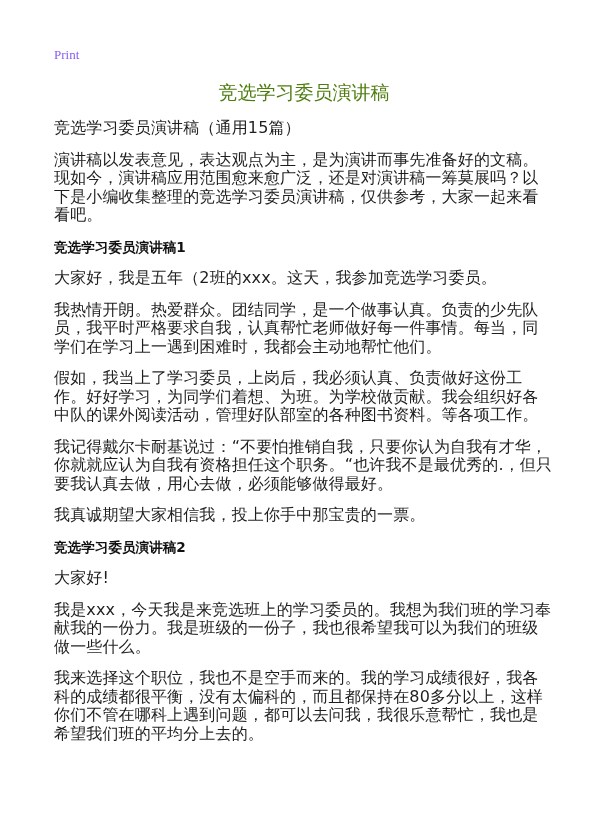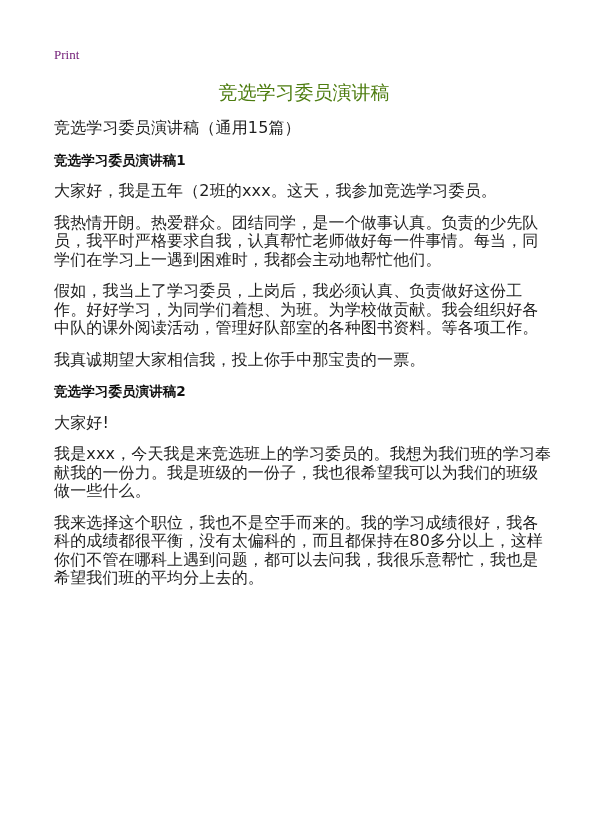--- a/index.html
+++ b/index.html
@@ -5,21 +5,21 @@
   html, body { margin: 0; padding: 0; background: #ffffff; }
   body {
     width: 600px; height: 828px; overflow: hidden;
     font-family: "DejaVu Serif", "Liberation Serif", serif;
     color: #1a1a1a;
     position: relative;
   }
   .page { position: absolute; left: 54px; top: 0; width: 500px; }
   .print-link {
     position: absolute; top: 47px; left: 0;
-    font-family: "Liberation Serif", serif; font-size: 13px; color: #701a75;
+    font-family: "Liberation Serif", serif; font-size: 13px; color: #8b5cf6;
   }
   .doc-title {
     position: absolute; top: 80px; left: 0; width: 500px;
     text-align: center; font-family: "DejaVu Sans", sans-serif;
     font-size: 19px; font-weight: normal; margin: 0; color: #4d7c0f;
   }
   .content { position: absolute; top: 119px; left: 0; width: 500px; }
   .content p {
     margin: 0 0 13px 0; font-family: "DejaVu Sans", sans-serif;
     font-size: 16px; line-height: 18.5px; letter-spacing: 0.15px; color: #1e1e1e;
@@ -31,25 +31,27 @@
 </style>
 </head>
 <body>
 
 <div class="page">
   <span class="print-link">Print</span>
   <h1 class="doc-title">竞选学习委员演讲稿</h1>
 
   <div class="content">
     <p>竞选学习委员演讲稿（通用15篇）</p>
+    <p>演讲稿以发表意见，表达观点为主，是为演讲而事先准备好的文稿。现如今，演讲稿应用范围愈来愈广泛，还是对演讲稿一筹莫展吗？以下是小编收集整理的竞选学习委员演讲稿，仅供参考，大家一起来看看吧。</p>
 
     <h2>竞选学习委员演讲稿1</h2>
     <p>大家好，我是五年（2班的xxx。这天，我参加竞选学习委员。</p>
     <p>我热情开朗。热爱群众。团结同学，是一个做事认真。负责的少先队员，我平时严格要求自我，认真帮忙老师做好每一件事情。每当，同学们在学习上一遇到困难时，我都会主动地帮忙他们。</p>
     <p>假如，我当上了学习委员，上岗后，我必须认真、负责做好这份工作。好好学习，为同学们着想、为班。为学校做贡献。我会组织好各中队的课外阅读活动，管理好队部室的各种图书资料。等各项工作。</p>
+    <p>我记得戴尔卡耐基说过：“不要怕推销自我，只要你认为自我有才华，你就就应认为自我有资格担任这个职务。“也许我不是最优秀的.，但只要我认真去做，用心去做，必须能够做得最好。</p>
     <p>我真诚期望大家相信我，投上你手中那宝贵的一票。</p>
 
     <h2>竞选学习委员演讲稿2</h2>
     <p>大家好!</p>
     <p>我是xxx，今天我是来竞选班上的学习委员的。我想为我们班的学习奉献我的一份力。我是班级的一份子，我也很希望我可以为我们的班级做一些什么。</p>
     <p>我来选择这个职位，我也不是空手而来的。我的学习成绩很好，我各科的成绩都很平衡，没有太偏科的，而且都保持在80多分以上，这样你们不管在哪科上遇到问题，都可以去问我，我很乐意帮忙，我也是希望我们班的平均分上去的。</p>
   </div>
 </div>
 
 </body></html>

